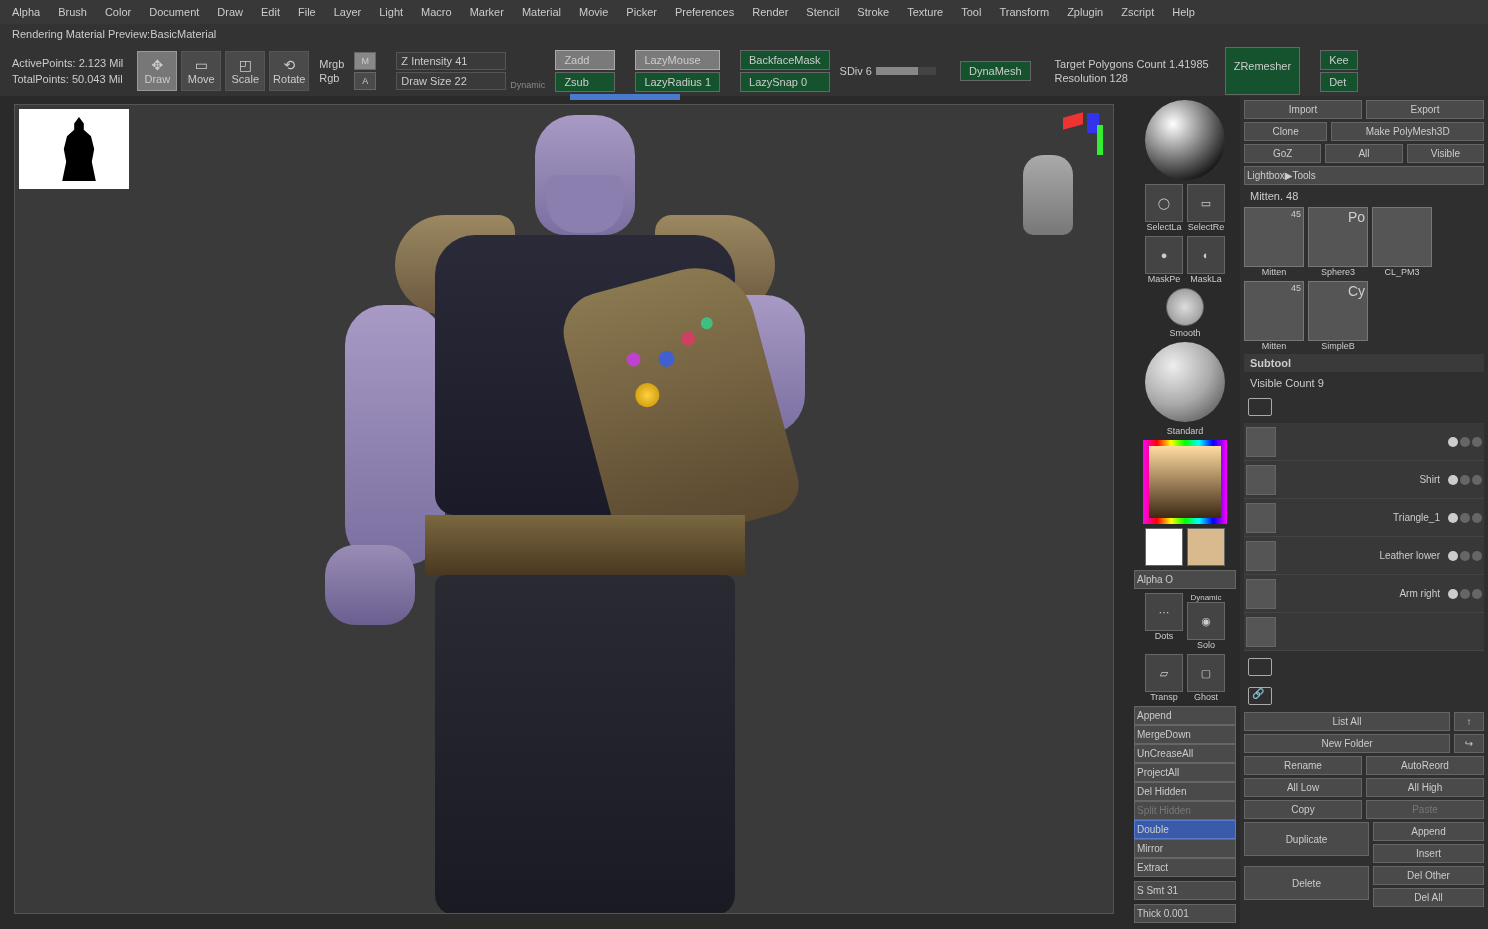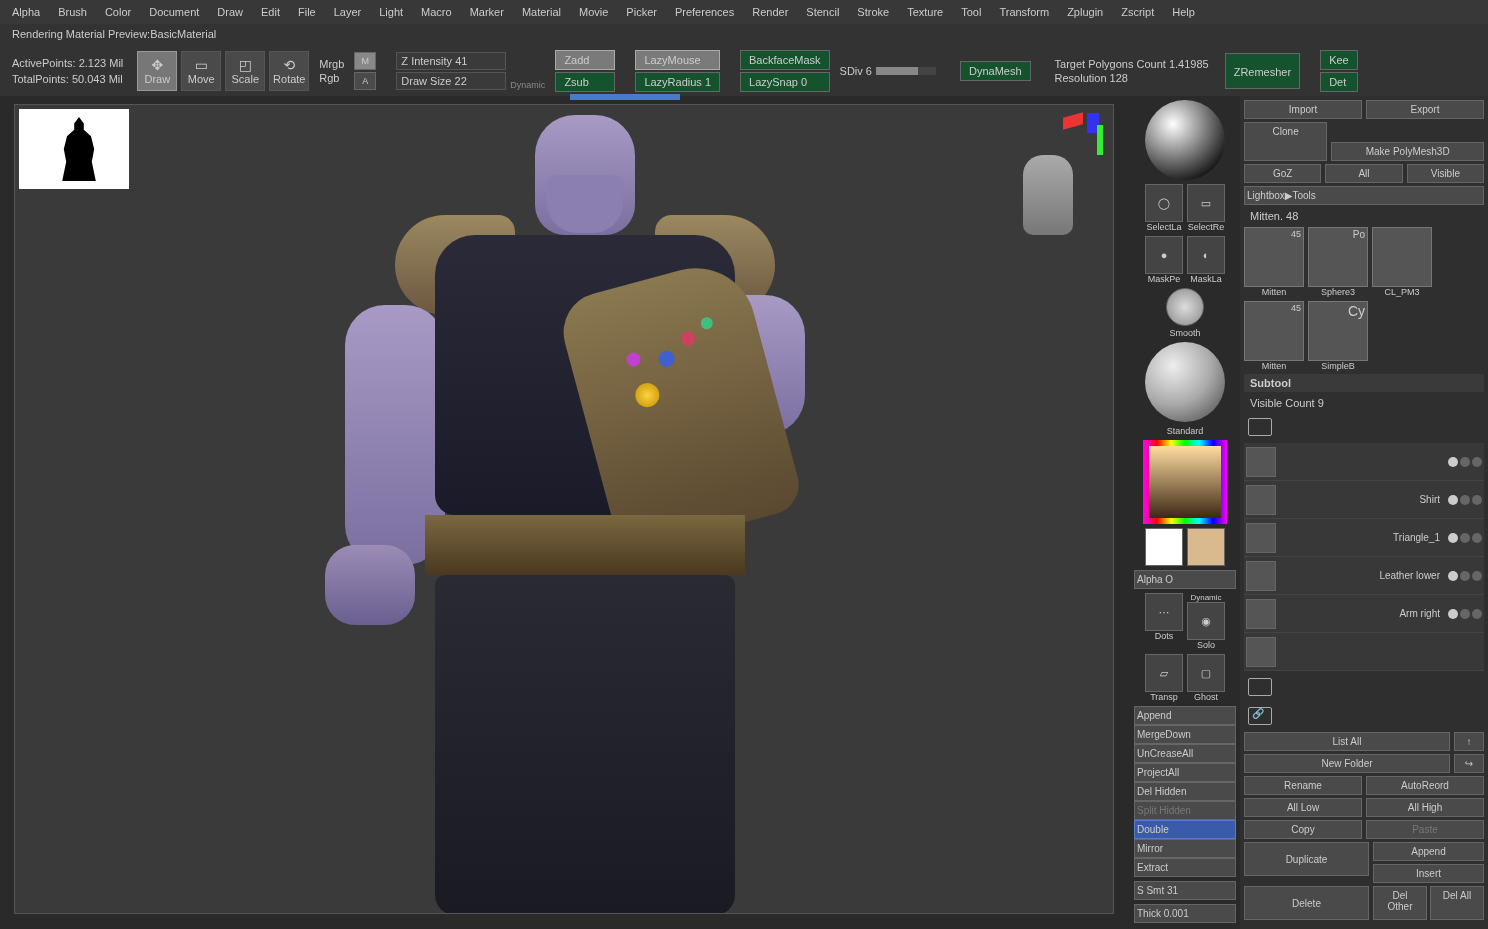--- a/index.html
+++ b/index.html
@@ -51,21 +51,21 @@
 .brush-sphere { width:80px; height:80px; margin:0 auto; border-radius:50%; background:radial-gradient(circle at 35% 30%, #eee, #aaa 50%, #555 90%); }
 .color-picker { width:84px; height:84px; margin:0 auto; position:relative; background:linear-gradient(to right,#f0f,#f00,#ff0,#0f0,#0ff,#00f,#f0f); }
 .color-inner { position:absolute; left:6px; top:6px; width:72px; height:72px; background:linear-gradient(to bottom,rgba(255,220,160,1),rgba(60,40,20,1)); }
 .swatch-row { display:flex; gap:4px; justify-content:center; }
 .swatch { width:38px; height:38px; border:1px solid #666; }
 .list-btn { background:#4a4a4a; border:1px solid #666; padding:3px 2px; cursor:pointer; font-size:10px; }
 .list-btn.active { background:#3a5aaa; border-color:#5a7acc; }
 .right-panel { flex:1; padding:4px; display:flex; flex-direction:column; gap:3px; background:#2f2f2f; overflow:hidden; }
 .rp-row { display:flex; gap:4px; }
 .rp-btn { flex:1; background:#4a4a4a; border:1px solid #666; padding:3px 6px; cursor:pointer; font-size:10px; text-align:center; }
-.rp-btn.wide { flex:2;margin-top:20px; }
+.rp-btn.wide { flex:2; }
 .section-hdr { background:#3a3a3a; padding:3px 6px; font-weight:bold; }
 .tool-thumb { width:60px; height:60px; background:#555; border:1px solid #777; position:relative; }
 .tool-grid { display:flex; flex-wrap:wrap; gap:4px; }
 .subtool-item { display:flex; align-items:center; gap:4px; padding:2px; background:#383838; border-bottom:1px solid #444; height:38px; }
 .subtool-thumb { width:30px; height:30px; background:#555; border:1px solid #666; }
 .subtool-name { flex:1; text-align:right; padding-right:4px; font-size:10px; }
 .subtool-toggles { display:flex; gap:2px; }
 .st-tog { width:10px; height:10px; background:#666; border-radius:5px; }
 .st-tog.on { background:#ccc; }
 .folder-icon { width:24px; height:18px; border:1px solid #aaa; border-radius:2px; margin:4px; }
@@ -161,21 +161,21 @@
     <span>SDiv 6</span>
     <div class="sdiv-bar"></div>
   </div>
   <div class="btn-pill" style="margin-left:20px;">DynaMesh</div>
 
   <div class="slider-group" style="margin-left:20px;">
     <div>Target Polygons Count 1.41985</div>
     <div>Resolution 128</div>
   </div>
 
-  <div class="btn-pill" style="margin-left:12px;height:36px;line-height:30px;">ZRemesher</div>
+  <div class="btn-pill" style="margin-left:12px;height:48px;line-height:30px;">ZRemesher</div>
   <div class="slider-group">
     <div class="btn-pill" style="min-width:30px;">Kee</div>
     <div class="btn-pill" style="min-width:30px;">Det</div>
   </div>
 </div>
 
 <div class="main-row">
 
   <div class="canvas-col">
     <div class="canvas">
@@ -266,21 +266,21 @@
     <div style="padding:2px 6px;">Mitten. 48</div>
     <div class="tool-grid" id="toolgrid">
         <div style="text-align: center;">
           <div class="tool-thumb">
             <span style="position:absolute;right:2px;top:1px;font-size:9px;">45</span>
           </div>
           <div class="mini-label">Mitten</div>
         </div>
         <div style="text-align: center;">
           <div class="tool-thumb">
-            <span style="position:absolute;right:2px;top:1px;font-size:10px;">Po</span>
+            <span style="position:absolute;right:2px;top:1px;font-size:14px;">Po</span>
           </div>
           <div class="mini-label">Sphere3</div>
         </div>
         <div style="text-align: center;">
           <div class="tool-thumb">
             <span style="position:absolute;right:2px;top:1px;font-size:9px;"></span>
           </div>
           <div class="mini-label">CL_PM3</div>
         </div>
         <div style="text-align: center;">
@@ -383,19 +383,19 @@
     </div>
     <div class="rp-row">
       <div class="rp-btn" style="height:34px;line-height:28px;">Duplicate</div>
       <div style="flex:1;display:flex;flex-direction:column;gap:3px;">
         <div class="rp-btn">Append</div>
         <div class="rp-btn">Insert</div>
       </div>
     </div>
     <div class="rp-row">
       <div class="rp-btn" style="height:34px;line-height:28px;">Delete</div>
-      <div style="flex:1;display:flex;flex-direction:row;gap:3px;">
+      <div style="flex:1;display:flex;flex-direction:column;gap:3px;">
         <div class="rp-btn">Del Other</div>
         <div class="rp-btn">Del All</div>
       </div>
     </div>
   </div>
 </div>
 
 </body></html>

